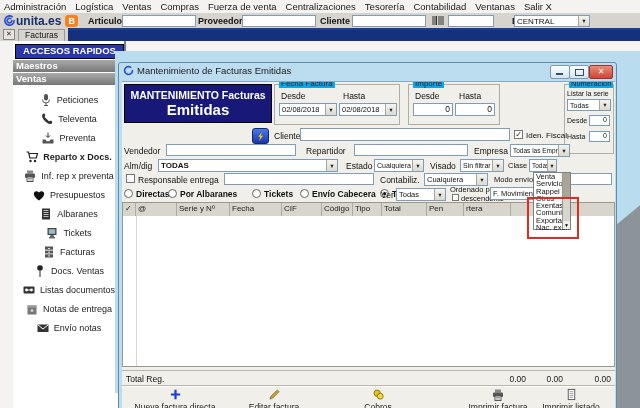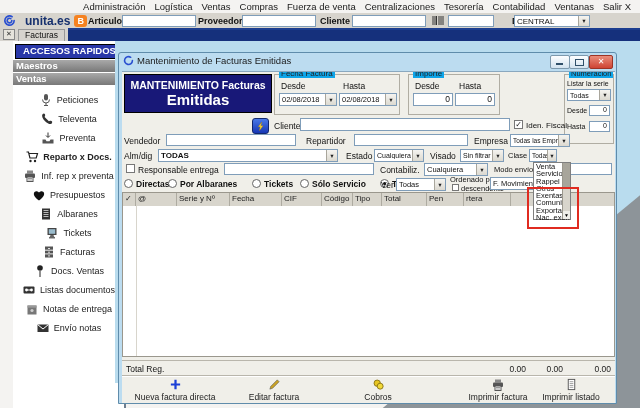--- a/index.html
+++ b/index.html
@@ -1,43 +1,43 @@
 <!DOCTYPE html>
 <html><head>
 <meta charset="utf-8">
 <style>
   html,body{margin:0;padding:0;background:#777;}
   #stage{position:relative;width:640px;height:408px;overflow:hidden;background:#f4f3f1;
          font-family:"Liberation Sans","DejaVu Sans",sans-serif;font-size:10px;color:#111;
          -webkit-font-smoothing:antialiased;}
   .abs{position:absolute;}
   
-  #menubar{position:absolute;left:0;top:0;width:640px;height:13px;background:#f4f3f1;display:flex;align-items:center;padding-left:4px;box-sizing:border-box;justify-content:flex-end;}
+  #menubar{position:absolute;left:0;top:0;width:640px;height:13px;background:#f4f3f1;display:flex;align-items:center;padding-left:4px;box-sizing:border-box;}
   .menu-item{margin-right:9px;font-size:9.5px;color:#1a1a1a;white-space:nowrap;cursor:default;}
   
   #toolbar{position:absolute;left:0;top:13px;width:640px;height:15px;background:#d7d4cd;border-bottom:2px solid #1c3d8f;box-sizing:content-box;}
   .tb-lbl{position:absolute;top:3px;font-size:9px;font-weight:bold;color:#111;white-space:nowrap;}
   .tb-inp{position:absolute;top:2px;height:10px;background:#fff;border:1px solid #7f9db9;font-size:8.5px;padding:0 2px;}
   #logo{position:absolute;left:3px;top:0px;display:flex;align-items:center;height:15px;}
-  #logo-text{font-size:12px;font-weight:bold;color:#16306e;letter-spacing:0;margin-left:9px;}
+  #logo-text{font-size:12px;font-weight:bold;color:#16306e;letter-spacing:0;margin-left:0;}
   #logo-badge{margin-left:4px;width:13px;height:12px;background:#f58220;border-radius:3px;color:#fff;font-weight:bold;font-size:9px;text-align:center;line-height:12px;}
   
   #tabbar{position:absolute;left:0;top:30px;width:640px;height:11px;background:#15307c;}
   #tabbar-left{position:absolute;left:0;top:-2px;width:68px;height:13px;background:#d6d3ce;display:flex;align-items:center;}
   #tab-close{width:10px;height:9px;margin-left:3px;background:#e6e3dc;border:1px solid #888;font-size:7px;line-height:8px;text-align:center;color:#333;}
   #tab-facturas{margin-left:3px;height:11px;padding:0 6px;background:#d6d3ce;border:1px solid #999;border-bottom:none;font-size:8.5px;line-height:11px;}
   
   #sidebar{position:absolute;left:13px;top:41px;width:113px;height:367px;background:#fff;border-right:2px solid #6e7f90;box-sizing:border-box;}
   #side-header{position:absolute;left:2px;top:3px;width:107px;height:13px;background:#2937a8;border:1px solid #000;color:#fff;font-weight:bold;font-size:9.5px;text-align:center;line-height:12px;}
   .side-section{position:absolute;left:0px;width:111px;height:12px;background:linear-gradient(#a9a9a9,#787878);color:#fff;font-weight:bold;font-size:9.5px;line-height:12px;padding-left:3px;box-sizing:border-box;}
   .side-item{position:absolute;left:0;width:111px;height:19px;display:flex;align-items:center;justify-content:center;cursor:pointer;}
   .side-item .icn{width:14px;height:14px;margin-right:4px;flex:0 0 auto;}
   .side-item .side-lbl{font-size:9px;color:#222;white-space:nowrap;}
   
-  #main{position:absolute;left:115px;top:41px;width:525px;height:342px;background:#b9dcee;}
+  #main{position:absolute;left:115px;top:51px;width:525px;height:342px;background:#b9dcee;}
   #gray-shape{position:absolute;left:0;top:0;width:525px;height:367px;background:#8d9499;clip-path:polygon(100% 42%,100% 100%,51% 100%);}
   
   #win{position:absolute;left:3px;top:11px;width:499px;height:352px;background:#bcdcf0;border:1px solid #5f8cab;border-radius:3px 3px 0 0;box-sizing:border-box;}
   #win-title{position:absolute;left:18px;top:2px;font-size:9.5px;color:#1a1a1a;white-space:nowrap;}
   #win-icon{position:absolute;left:4px;top:2px;width:11px;height:11px;}
   .winbtn{position:absolute;top:2px;width:18px;height:12px;border:1px solid #7d99ad;border-radius:2px;background:linear-gradient(#fdfeff,#d3e3ef);text-align:center;}
   #btn-min{right:46px;} #btn-max{right:27px;}
   #btn-close{position:absolute;top:2px;right:3px;width:22px;height:12px;border:1px solid #9c3325;border-radius:2px;background:linear-gradient(#e98d7b,#cf4433);color:#fff;font-size:8px;line-height:11px;text-align:center;font-weight:bold;}
   #btn-min .g{position:absolute;left:5px;bottom:3px;width:7px;height:2px;background:#30506a;}
   #btn-max .g{position:absolute;left:5px;top:3px;width:7px;height:5px;border:1px solid #30506a;}
@@ -387,21 +387,21 @@
         <div class="inp" style="left:432px;top:91px;width:58px;height:12px"></div>
 
         <div id="radio-row">
             <span class="rad" style="left: 2px; top: 107px;"></span>
             <span class="radlbl" style="left: 14px; top: 107px;">Directas</span>
             <span class="rad" style="left: 46px; top: 107px;"></span>
             <span class="radlbl" style="left: 58px; top: 107px;">Por Albaranes</span>
             <span class="rad" style="left: 130px; top: 107px;"></span>
             <span class="radlbl" style="left: 142px; top: 107px;">Tickets</span>
             <span class="rad" style="left: 178px; top: 107px;"></span>
-            <span class="radlbl" style="left: 190px; top: 107px;">Sólo Servicio</span>
+            <span class="radlbl" style="left: 190px; top: 107px;">Envío Cabecera</span>
             <span class="rad" style="left: 258px; top: 107px;">
               <span class="dot"></span>
             </span>
             <span class="radlbl" style="left: 270px; top: 107px;">Todas</span>
           </div>
         <span class="lbl" style="left:259px;top:108px">Ver</span>
         <div class="combo" style="left:274px;top:106px;width:50px;height:13px">
           <span class="val" style="font-size:7.5px">Todas</span>
             <span class="arw">▼</span>
         </div>

